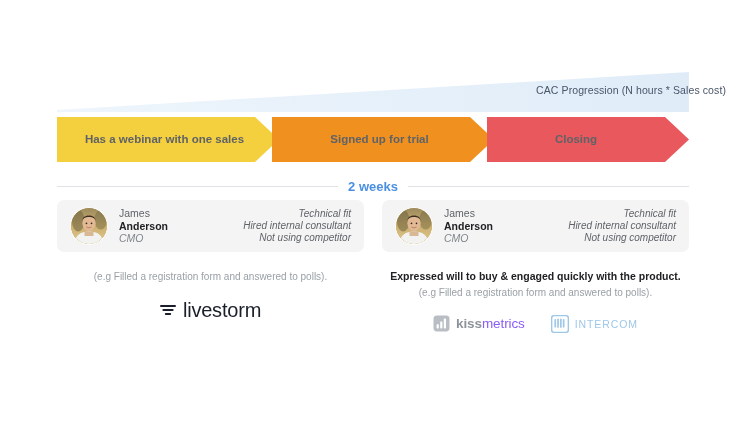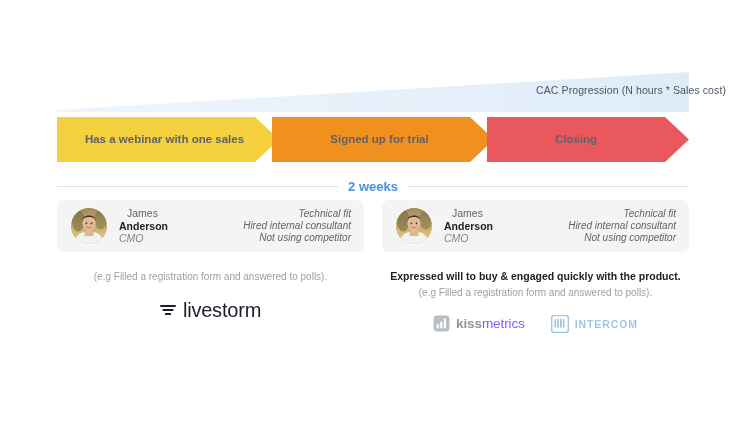--- a/index.html
+++ b/index.html
@@ -122,21 +122,20 @@
   .avatar svg { display: block; width: 100%; height: 100%; }
 
   .persona-name {
     flex: 0 0 auto;
     margin-left: 11px;
     line-height: 1.22;
   }
   .persona-name .first {
     font-size: 10.5px;
     color: #5f6368;
-    margin-left: 8px;
   }
   .persona-name .last {
     font-size: 10.5px;
     font-weight: bold;
     color: #202124;
   }
   .persona-name .role {
     font-size: 10.5px;
     font-style: italic;
     color: #80868b;
@@ -186,21 +185,21 @@
   .ls-word {
     font-size: 20px;
     color: #1b1f2a;
     letter-spacing: -0.2px;
   }
   .km-word { font-size: 13.5px; letter-spacing: -0.1px; }
   .km-word .b { font-weight: bold; color: #8e949b; }
   .km-word .l { font-weight: normal; color: #8b5cf6; }
   .ic-word {
     font-size: 10.5px;
-    font-weight: bold;
+    font-weight: normal;
     letter-spacing: 0.9px;
     color: #9fc7e8;
   }
 </style>
 </head>
 <body>
 
 <div class="canvas">
 
   <div class="cac-wedge-wrap">

